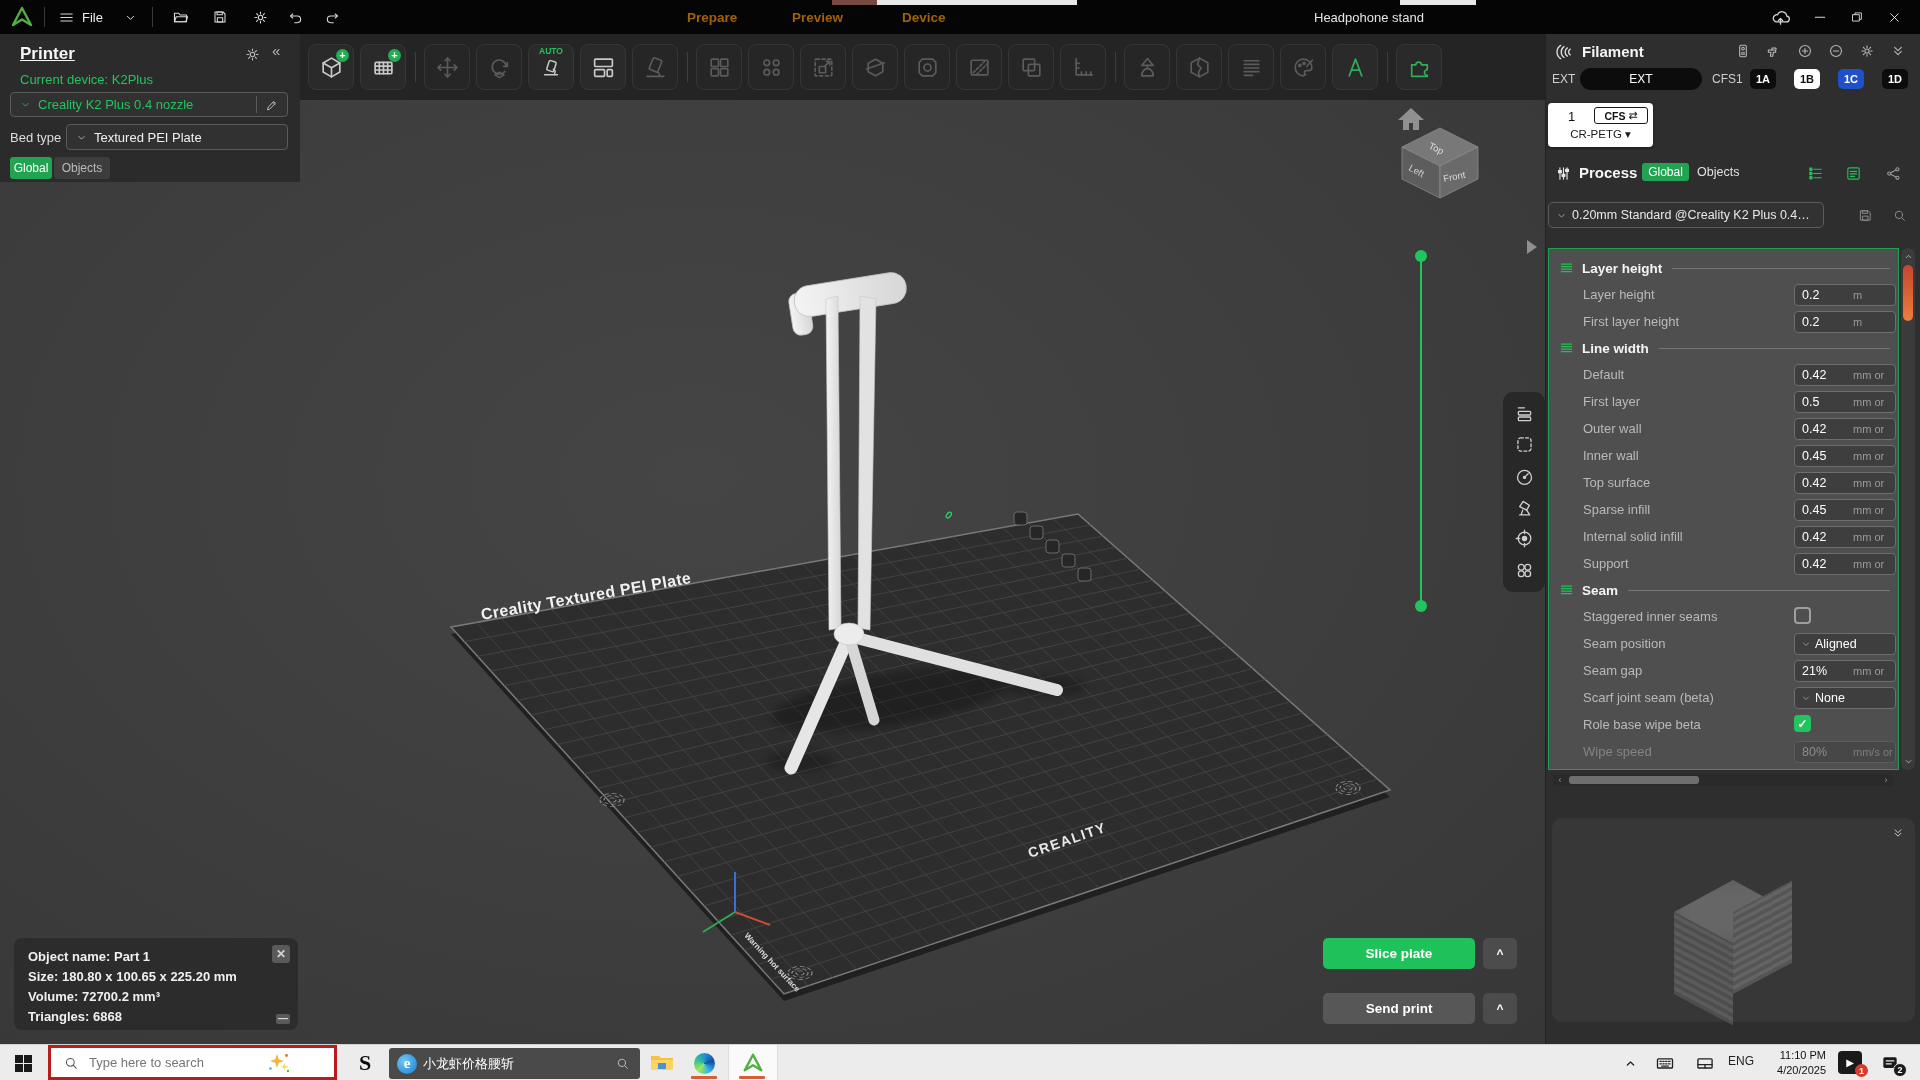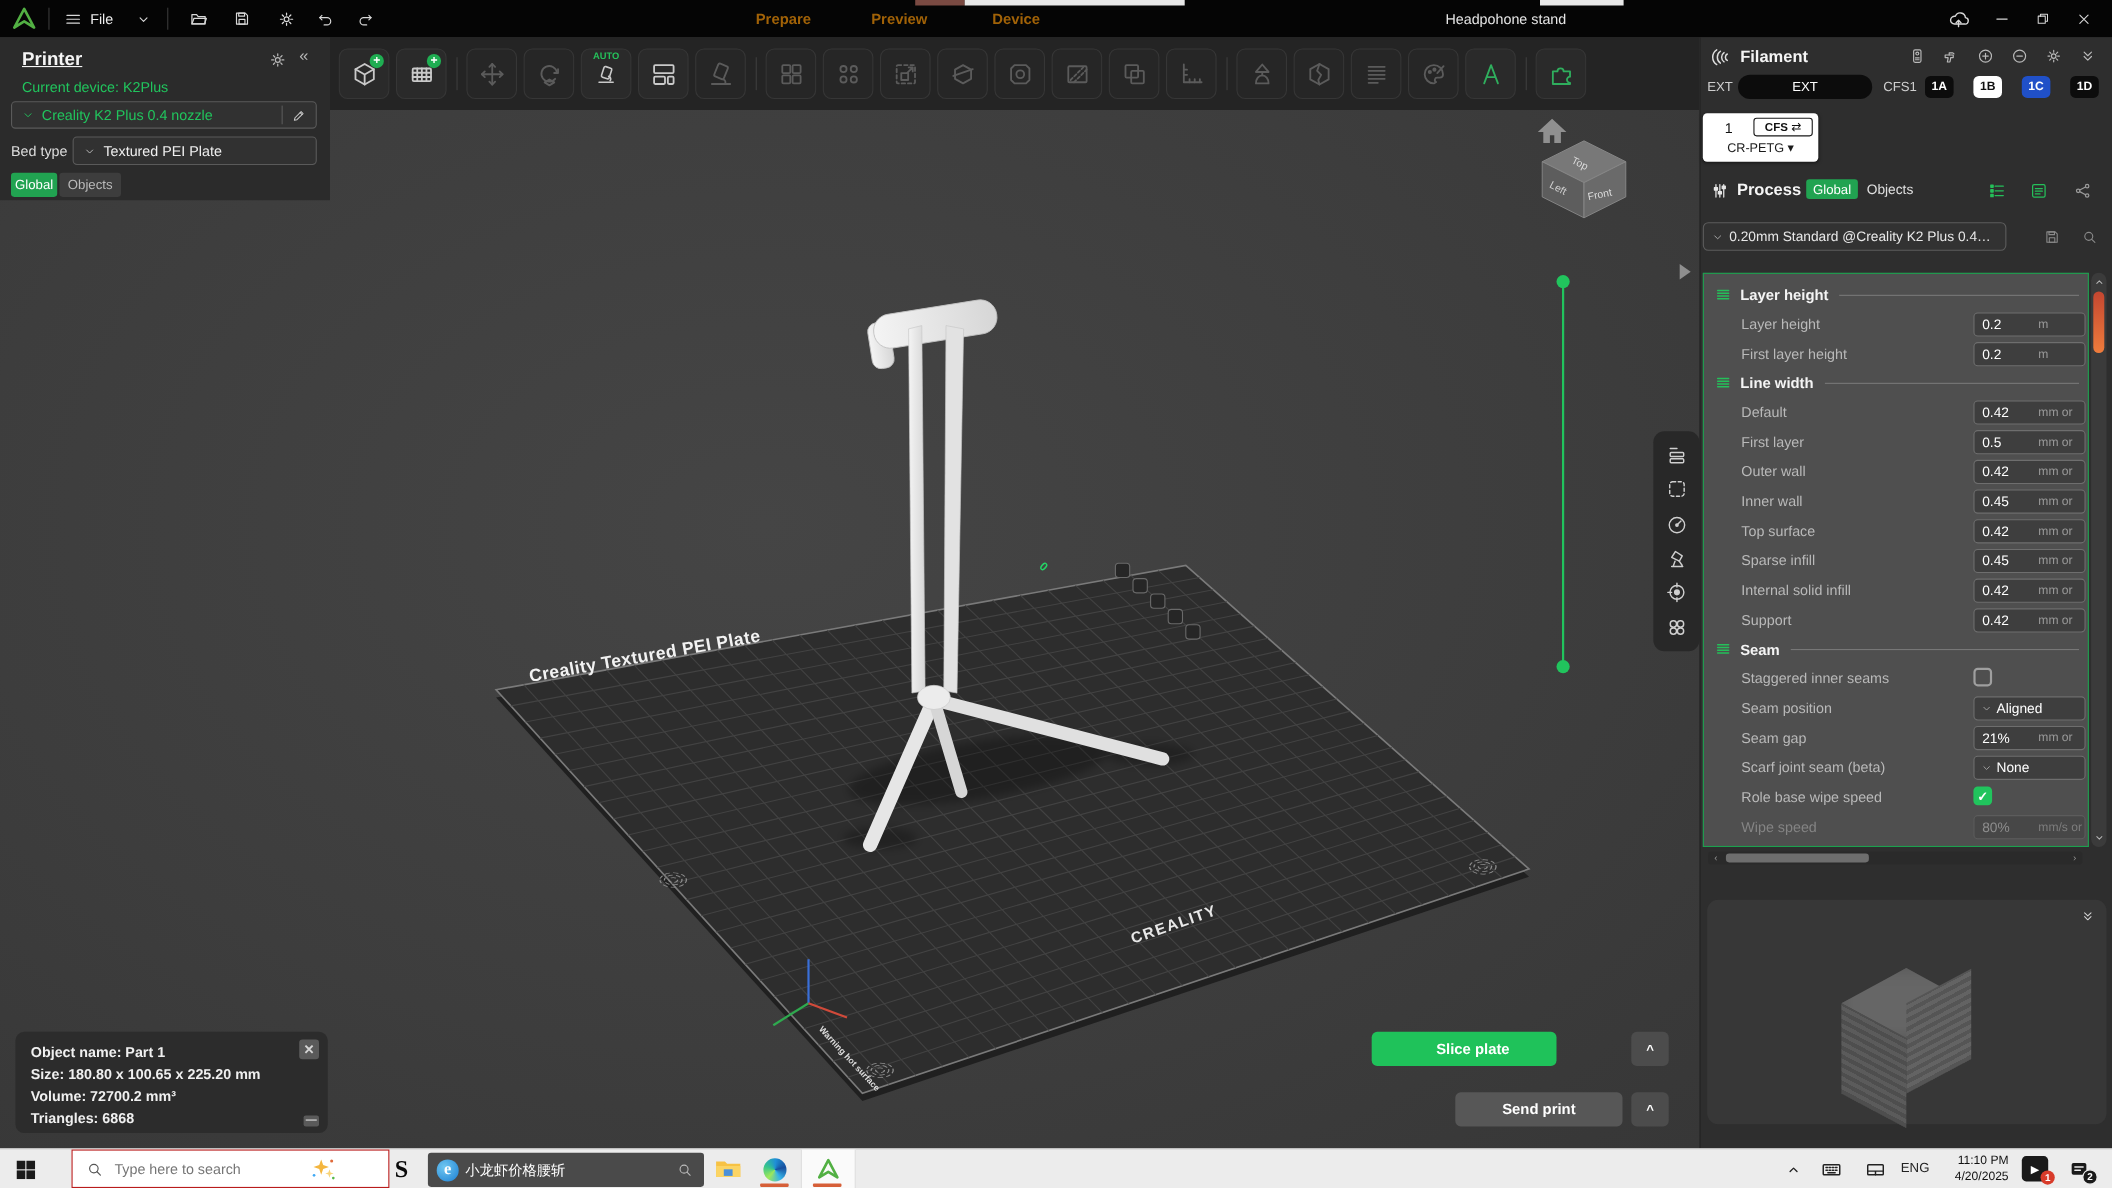--- a/index.html
+++ b/index.html
@@ -85,22 +85,22 @@
   #preview-card{left:6px;top:784px;width:363px;height:204px;background:#373737;border-radius:10px;}
   .pv-top{position:absolute;left:122px;top:62px;width:118px;height:64px;background:#666;
           clip-path:polygon(50% 0,100% 50%,50% 100%,0 50%);box-shadow:inset 0 0 14px #555;}
   .pv-left{position:absolute;left:122px;top:94px;width:59px;height:82px;transform:skewY(28deg);transform-origin:top left;
            background:repeating-linear-gradient(0deg,#4e4e4e 0 4px,#5b5b5b 4px 8px);}
   .pv-right{position:absolute;left:181px;top:94px;width:59px;height:82px;transform:skewY(-28deg);transform-origin:top left;
            background:repeating-linear-gradient(0deg,#555 0 4px,#636363 4px 8px);}
   
   #taskbar{left:0;top:1044px;width:1920px;height:36px;background:#ececec;border-top:1px solid #d2d2d2;box-sizing:border-box;color:#222;z-index:9;}
   .tk-ic{display:flex;align-items:center;justify-content:center;cursor:pointer;color:#222;}
-  #tk-search{left:48px;top:0px;width:289px;height:35px;background:#fff;border:1px solid #b91c1c;box-sizing:border-box;
-             display:flex;align-items:center;margin-left:17px;}
+  #tk-search{left:48px;top:0px;width:289px;height:35px;background:#fff;border:3px solid #b91c1c;box-sizing:border-box;
+             display:flex;align-items:center;}
   #tk-search input{border:0;outline:none;font-size:13px;color:#555;width:170px;font-family:"Liberation Sans",sans-serif;background:transparent;}
   #news-widget{left:389px;top:3px;width:251px;height:31px;background:#4a4a4a;border-radius:3px;display:flex;align-items:center;color:#fff;cursor:pointer;}
   .underline{position:absolute;bottom:1px;height:3px;background:#d65f38;border-radius:1px;}
   .badge{position:absolute;border-radius:50%;font-size:9px;font-weight:bold;display:flex;align-items:center;justify-content:center;}
   svg{display:block;}
 </style>
 </head>
 <body>
 
 <div id="stage">
@@ -293,21 +293,21 @@
 
     <div id="obj-info" class="abs">
       <div>Object name: Part 1</div>
       <div>Size: 180.80 x 100.65 x 225.20 mm</div>
       <div>Volume: 72700.2 mm³</div>
       <div>Triangles: 6868</div>
       <div id="obj-close">✕</div>
       <div id="obj-min">—</div>
     </div>
 
-    <div class="abs act-btn" style="left:1247px;top:838px;width:152px;height:31px;background:#1fc25a;padding-left:16px;">Slice plate</div>
+    <div class="abs act-btn" style="left:1323px;top:838px;width:152px;height:31px;background:#1fc25a;">Slice plate</div>
     <div class="abs act-btn" style="left:1483px;top:838px;width:34px;height:31px;background:#4c4c4c;font-size:12px;">^</div>
     <div class="abs act-btn" style="left:1323px;top:893px;width:152px;height:31px;background:#575757;">Send print</div>
     <div class="abs act-btn" style="left:1483px;top:893px;width:34px;height:31px;background:#4c4c4c;font-size:12px;">^</div>
   </div>
 
   <div id="titlebar" class="abs">
     <div class="abs" style="left:832px;top:0;width:45px;height:5px;background:#7a4a42;"></div>
     <div class="abs" style="left:877px;top:0;width:200px;height:5px;background:#e8e8e8;"></div>
     <div class="abs" style="left:1400px;top:0;width:76px;height:5px;background:#e8e8e8;"></div>
     <span class="abs" style="left:10px;top:5px;">
@@ -821,21 +821,21 @@
           <span class="pbox psel">
             <span class="chev">
               <svg width="12" height="12" viewBox="0 0 24 24" fill="none" stroke="currentColor" stroke-width="1.6" stroke-linecap="round" stroke-linejoin="round">
                 <path d="M7 10l5 5 5-5"></path>
               </svg>
             </span>
             <span class="pselval">None</span>
           </span>
         </div>
         <div class="prow">
-          <span class="plabel">Role base wipe speed</span>
+          <span class="plabel">Role base wipe beta</span>
           <span class="pcheck on">✓</span>
         </div>
         <div class="prow dis">
           <span class="plabel">Wipe speed</span>
           <span class="pbox">
             <span class="pval">80%</span>
             <span class="punit">mm/s or</span>
           </span>
         </div>
       </div>

